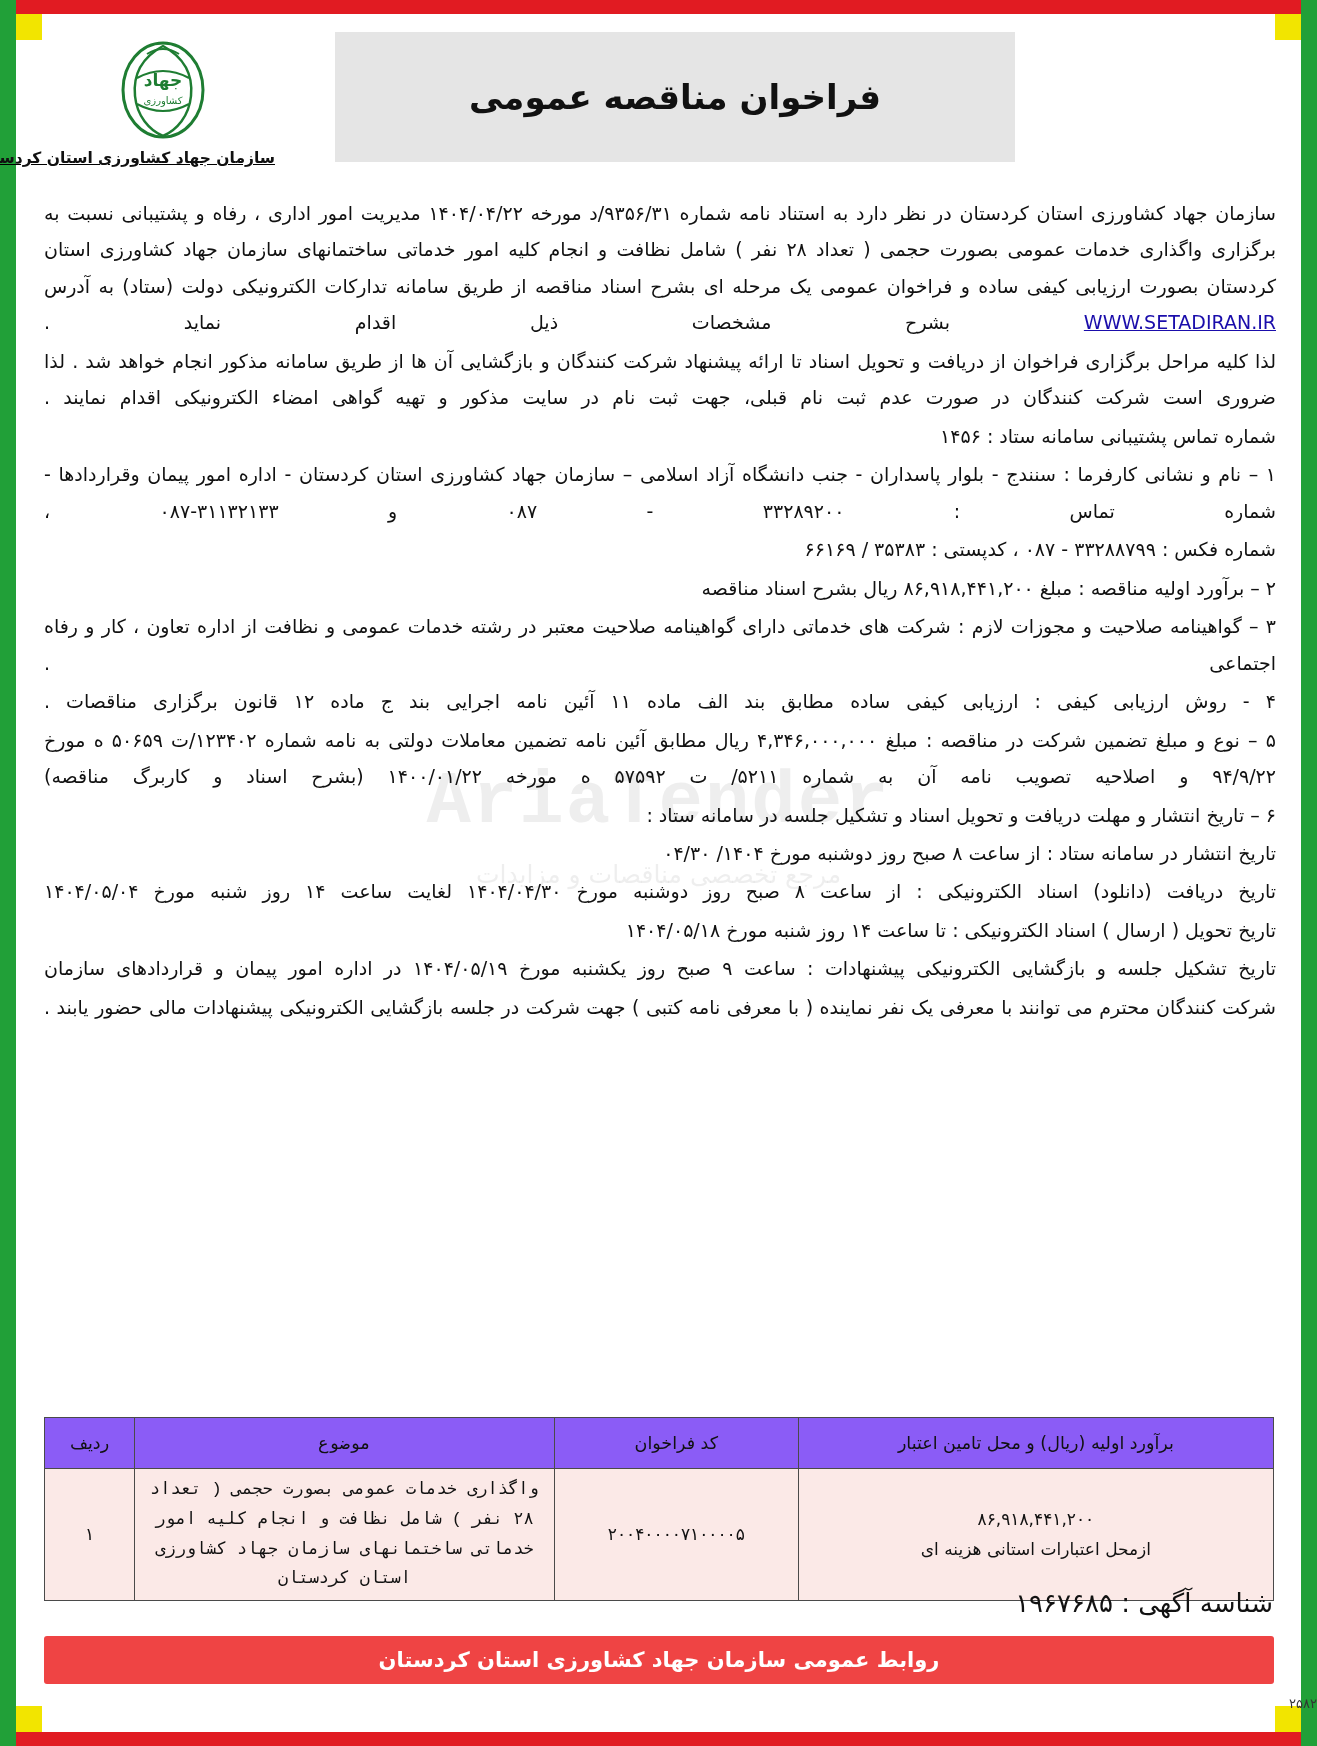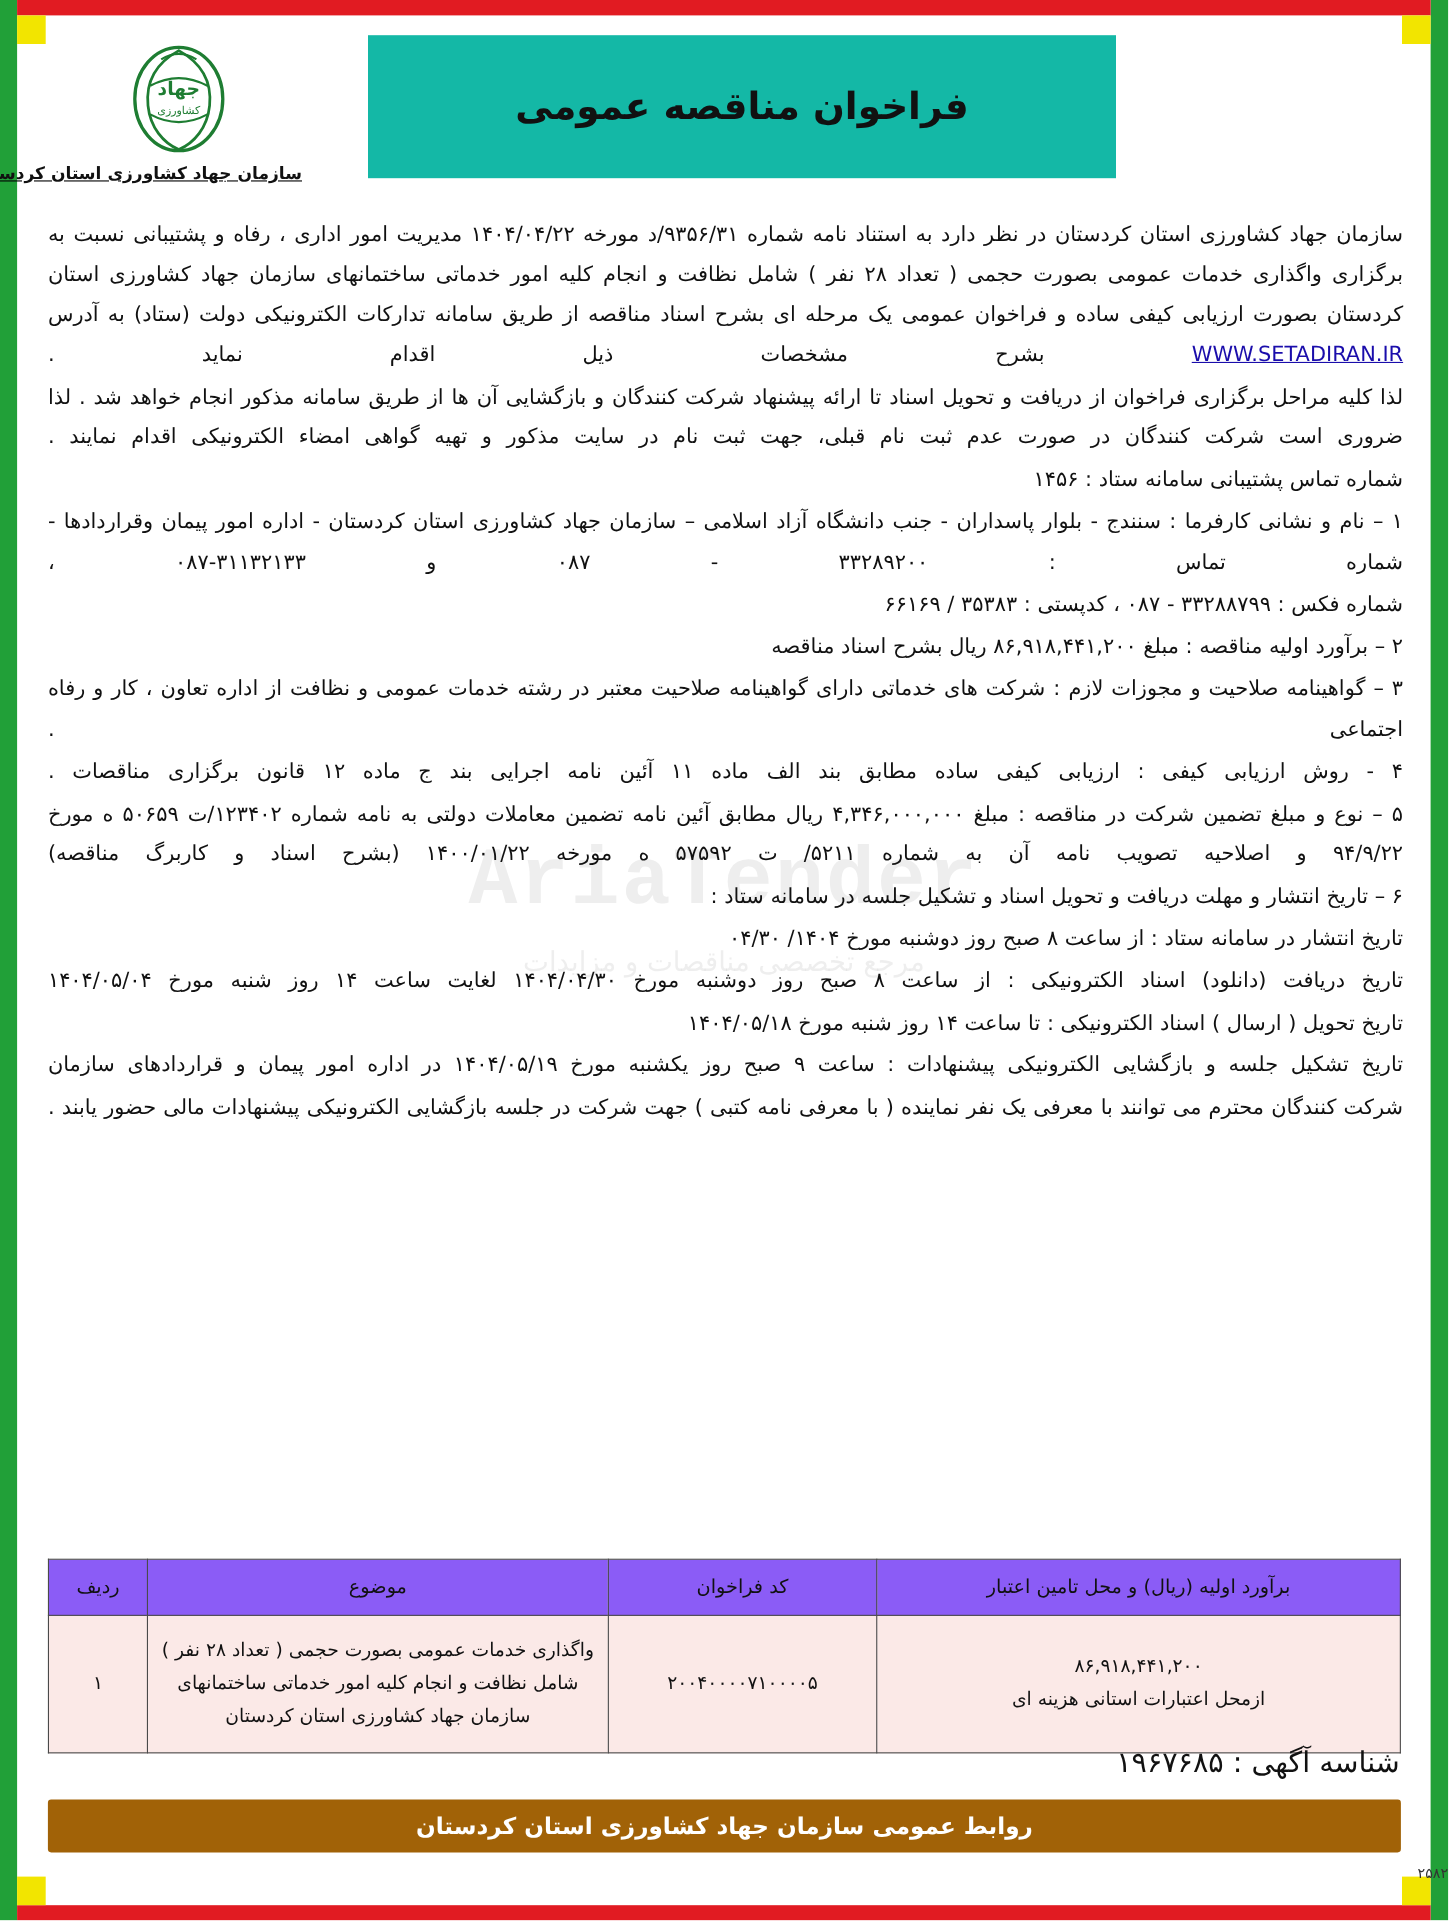--- a/index.html
+++ b/index.html
@@ -73,21 +73,21 @@
     left: 42px; top: 22px;
     width: 1233px;
     height: 140px;
   }
   .title-banner {
     position: absolute;
     right: 260px;
     top: 10px;
     width: 680px;
     height: 130px;
-    background: #14b8a6;
+    background: #e5e5e5;
     display: flex;
     flex-direction: column;
     align-items: center;
     justify-content: center;
     gap: 6px;
   }
   .title-line1 {
     font-size: 34px;
     font-weight: bold;
     color: #111;
@@ -198,40 +198,40 @@
     font-weight: normal;
     height: 38px;
     font-size: 17.5px;
   }
   .tender-table tbody td {
     background: #fbe9e7;
     height: 112px;
     line-height: 1.75;
   }
   .col-row   { width: 76px; }
-  .col-subj  { width: 430px; }
+  .col-subj  { width: 430px; font-family: Liberation Mono, monospace; }
   .col-code  { width: 235px; }
   .col-est   { width: 489px; }
 
   .announce-id {
     position: absolute;
     right: 44px;
     top: 1588px;
     font-size: 26px;
     color: #111;
   }
 
   
   .footer-bar {
     position: absolute;
     left: 44px;
     top: 1636px;
     width: 1230px;
     height: 48px;
-    background: #a16207;
+    background: #ef4444;
     border-radius: 3px;
     display: flex;
     align-items: center;
     justify-content: center;
   }
   .footer-bar span {
     color: #ffffff;
     font-size: 21px;
     font-weight: bold;
   }

